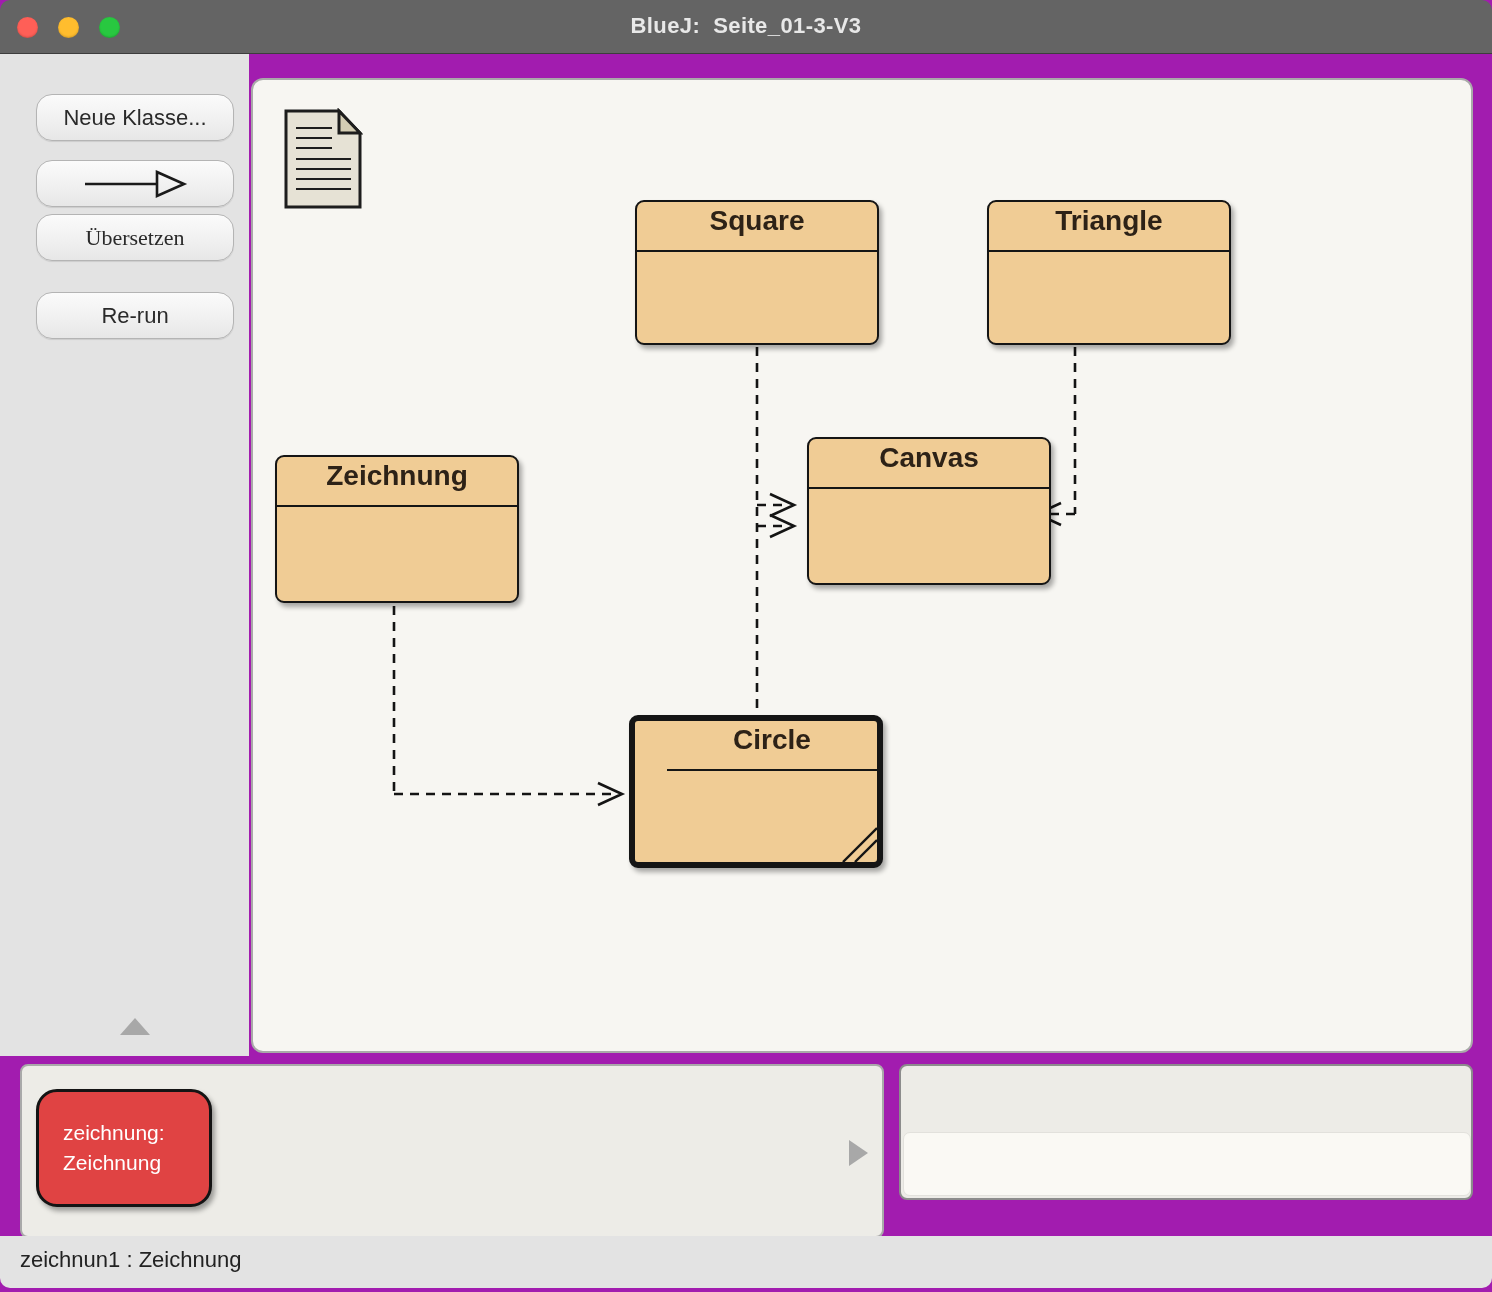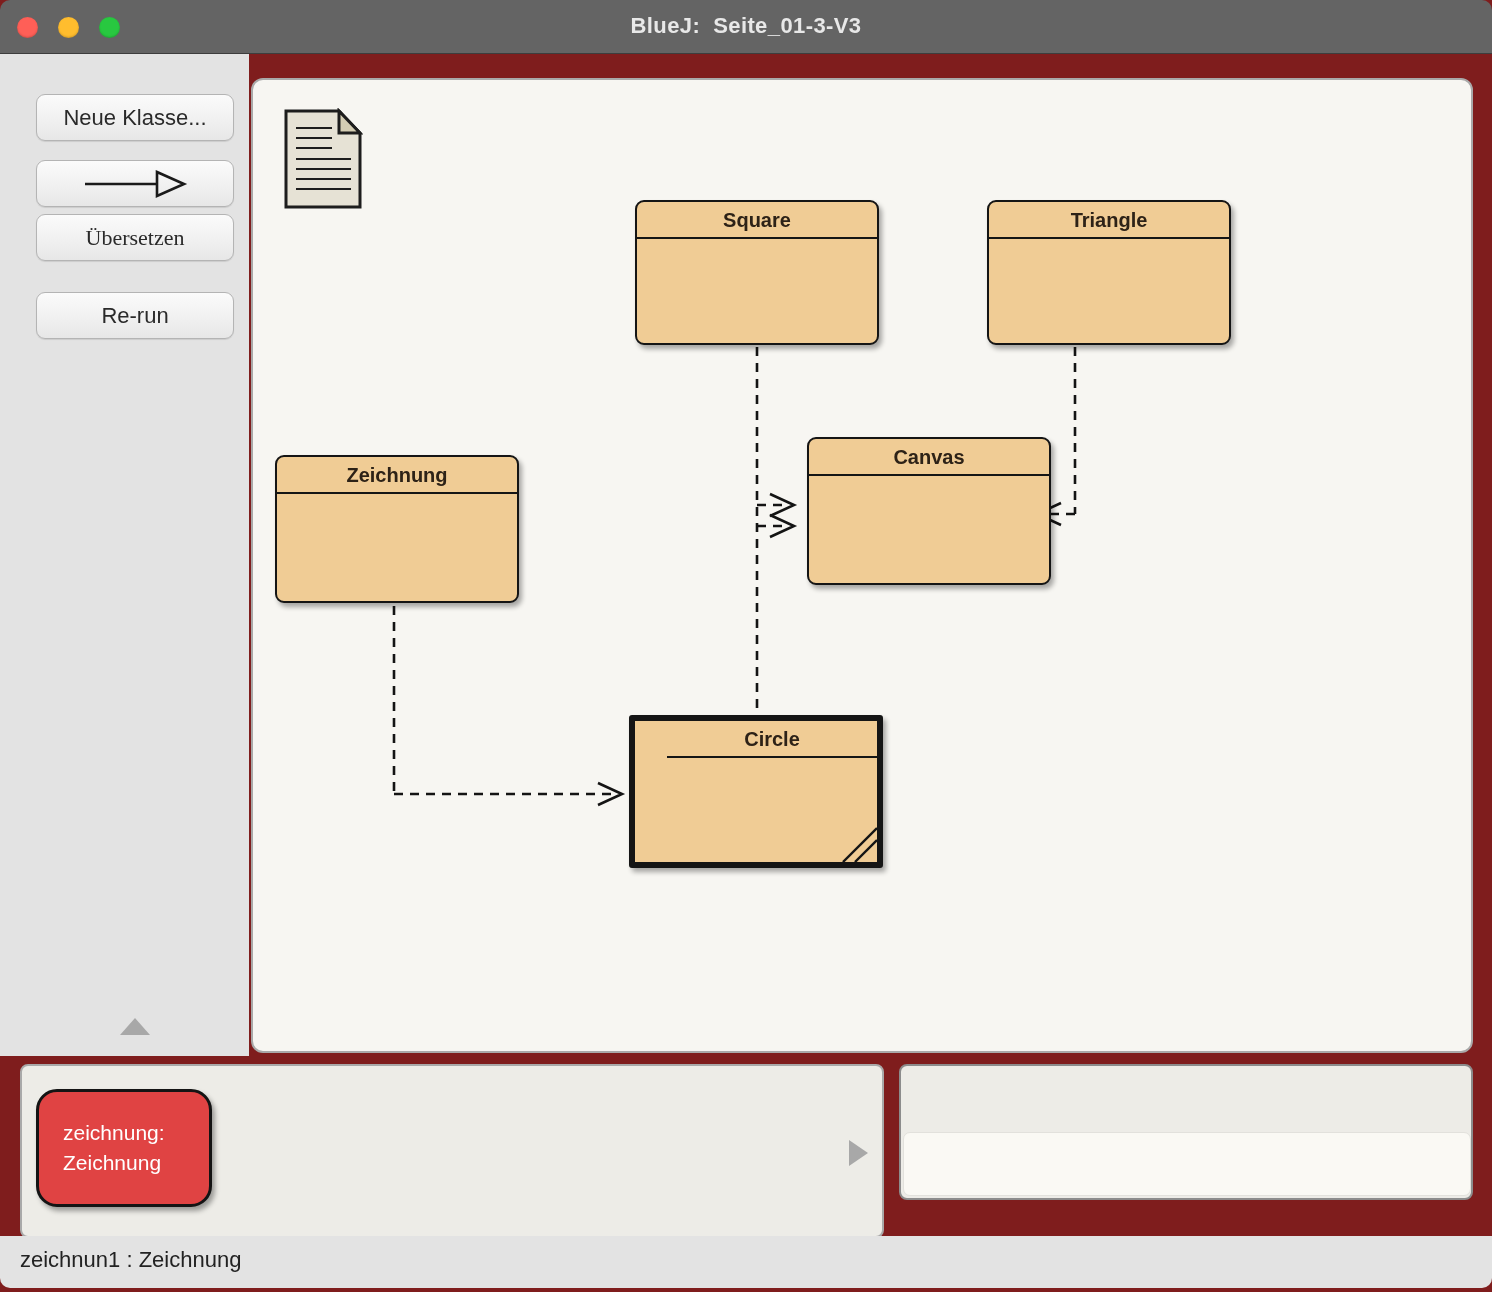--- a/index.html
+++ b/index.html
@@ -10,21 +10,21 @@
   }
   body {
     font-family: "Liberation Sans", sans-serif;
   }
 
   #app {
     position: relative;
     width: 1492px;
     height: 1292px;
     overflow: hidden;
-    background: #7f1d1d;
+    background: #a21caf;
   }
 
   
   .titlebar {
     position: absolute;
     left: 0; top: 0;
     width: 1492px;
     height: 54px;
     background: #646464;
     border-top-left-radius: 10px;
@@ -59,21 +59,21 @@
     left: 0; top: 54px;
     width: 249px;
     height: 1002px;
     background: #e3e3e3;
   }
   .tool-btn {
     position: absolute;
     left: 36px;
     width: 198px;
     height: 47px;
-    border-radius: 9px;
+    border-radius: 16px;
     border: 1px solid #b4b4b4;
     background: linear-gradient(180deg, #fbfbfb 0%, #f1f1f1 52%, #e7e7e7 100%);
     box-shadow: 0 1px 1px rgba(0,0,0,.10);
     box-sizing: border-box;
     display: flex;
     align-items: center;
     justify-content: center;
     font-size: 22px;
     color: #2a2a2a;
     cursor: default;
@@ -129,28 +129,28 @@
     position: absolute;
     background: #f0cc95;
     border: 2.5px solid #151515;
     border-radius: 9px;
     box-sizing: border-box;
     box-shadow: 3px 4px 5px rgba(0,0,0,.33);
     overflow: hidden;
   }
   .uml.selected {
     border-width: 6px;
-    border-radius: 3px;
+    border-radius: 9px;
     padding-left: 32px;
   }
   .uml .uml-title {
-    height: 37px;
+    height: 50px;
     line-height: 37px;
     text-align: center;
-    font-size: 20px;
+    font-size: 28px;
     font-weight: bold;
     color: #2d2217;
     border-bottom: 2.5px solid #151515;
     box-sizing: border-box;
     user-select: none;
   }
   .uml.selected .uml-title { border-bottom-width: 2.5px; }
   .uml .uml-body { height: calc(100% - 39px); }
 
   .resize-grip {

